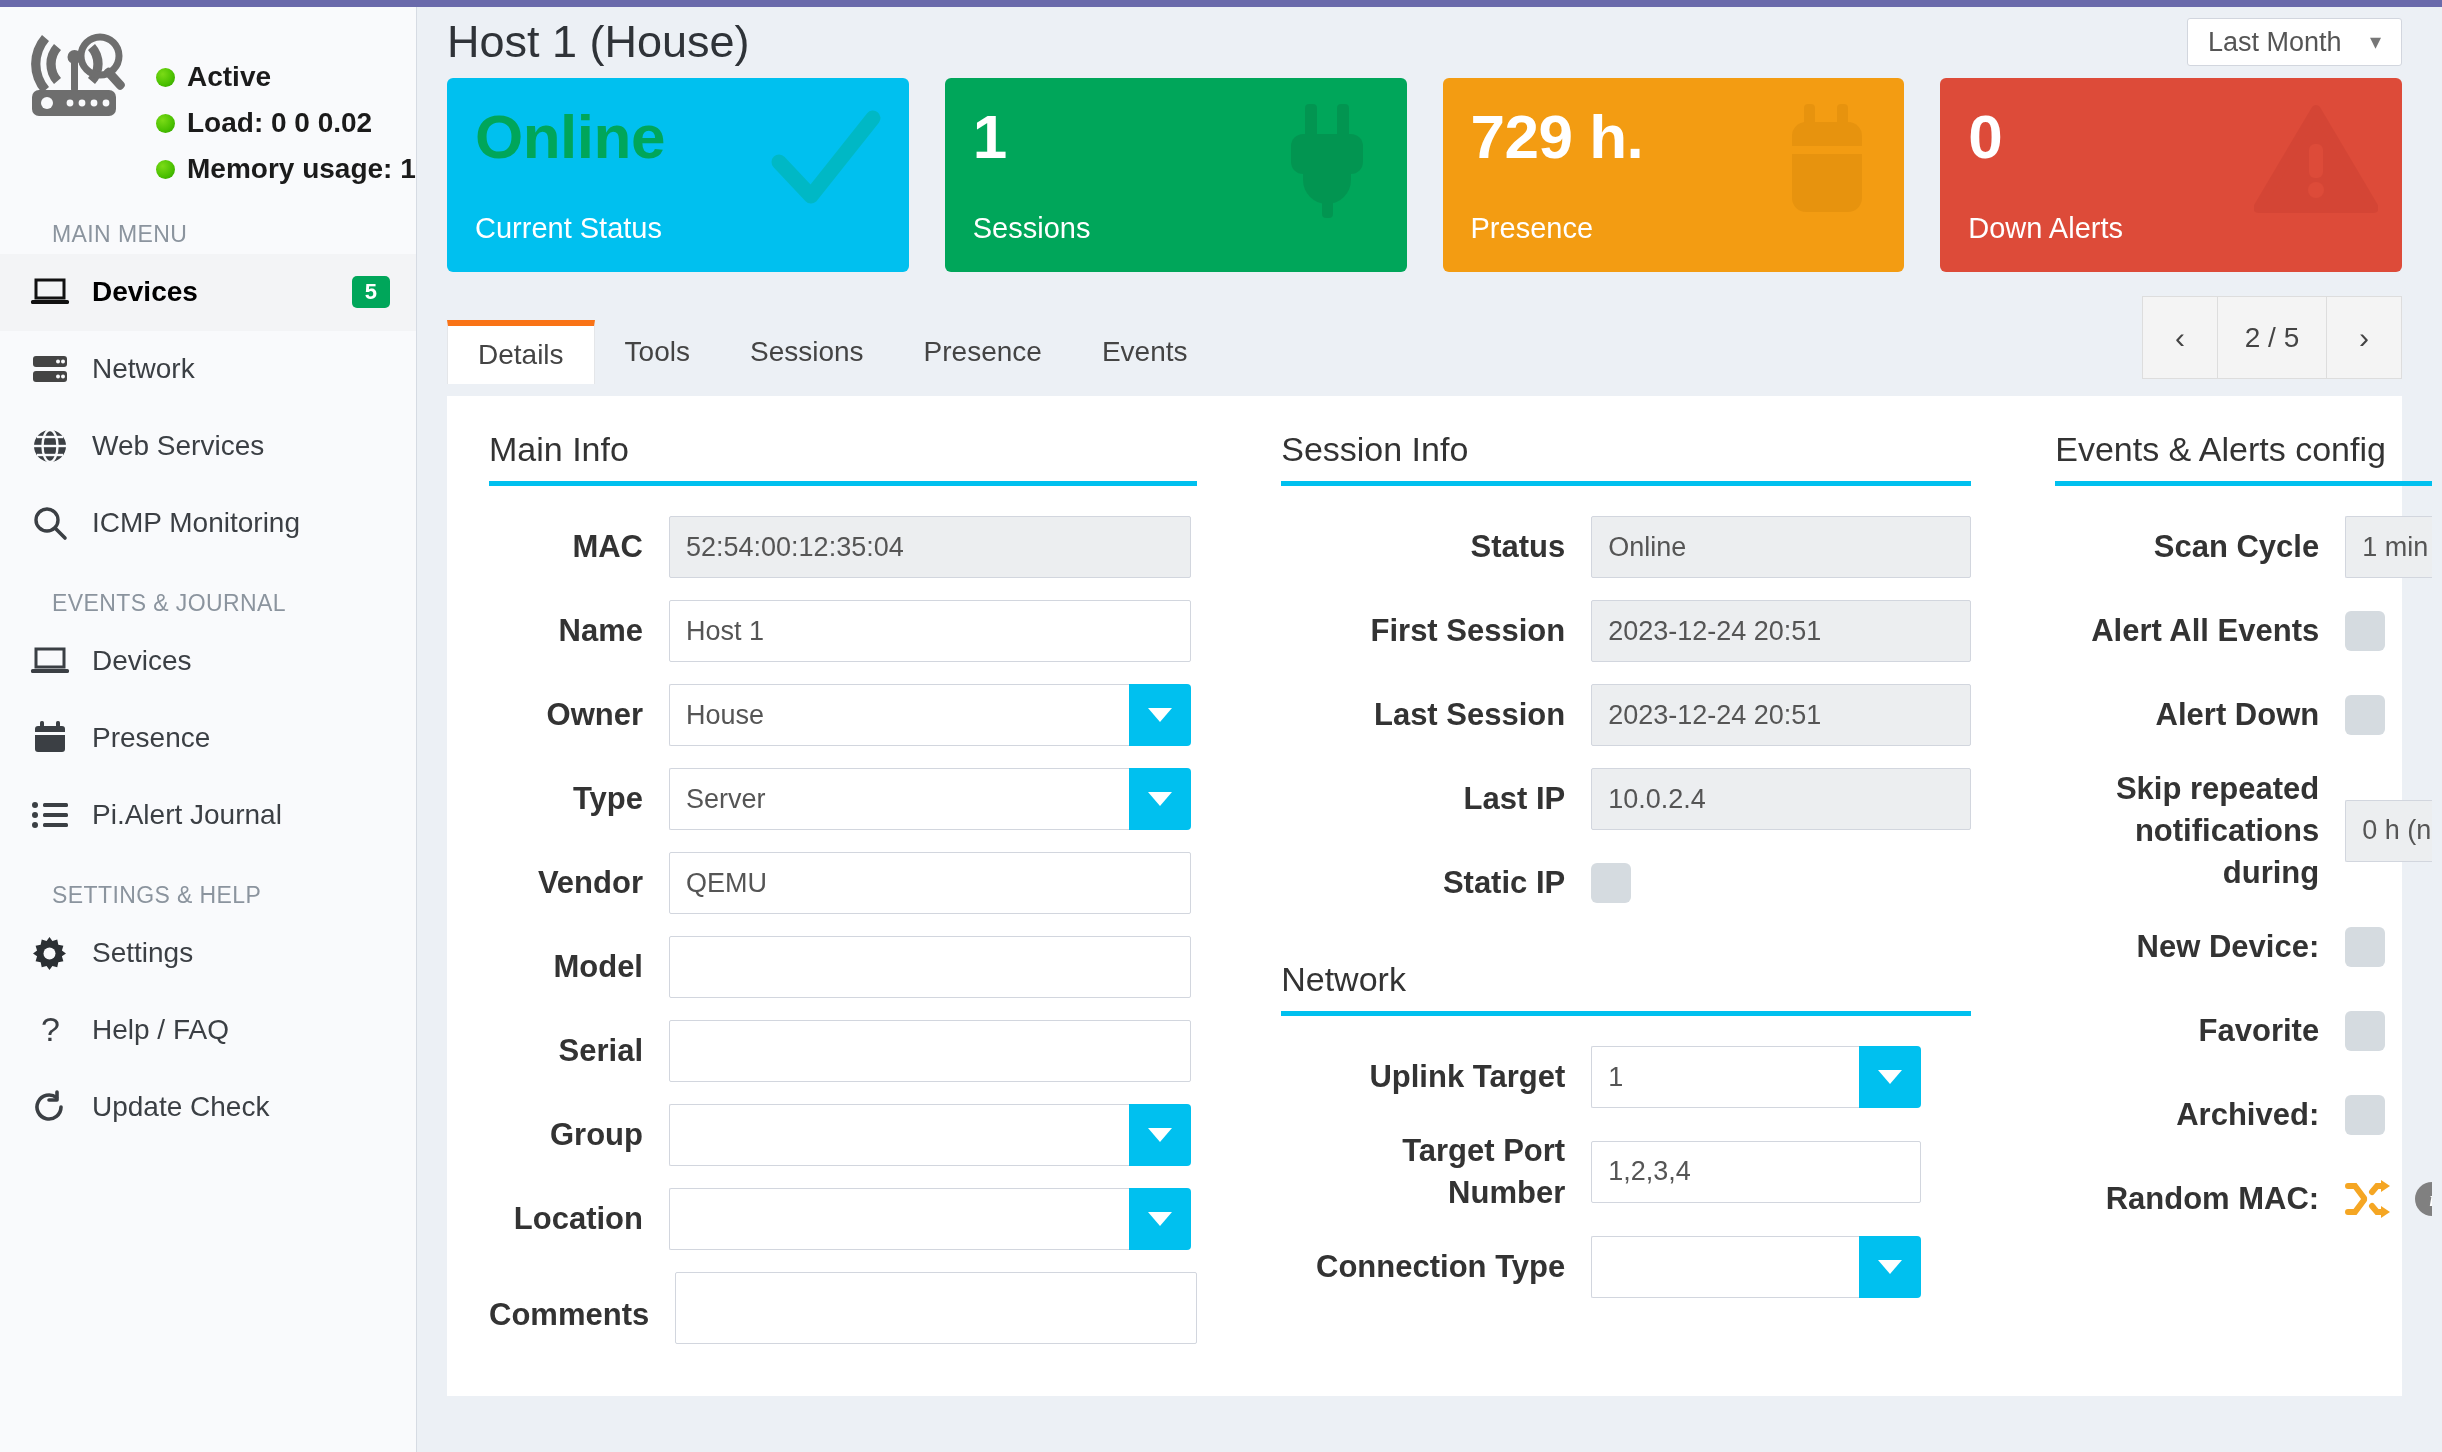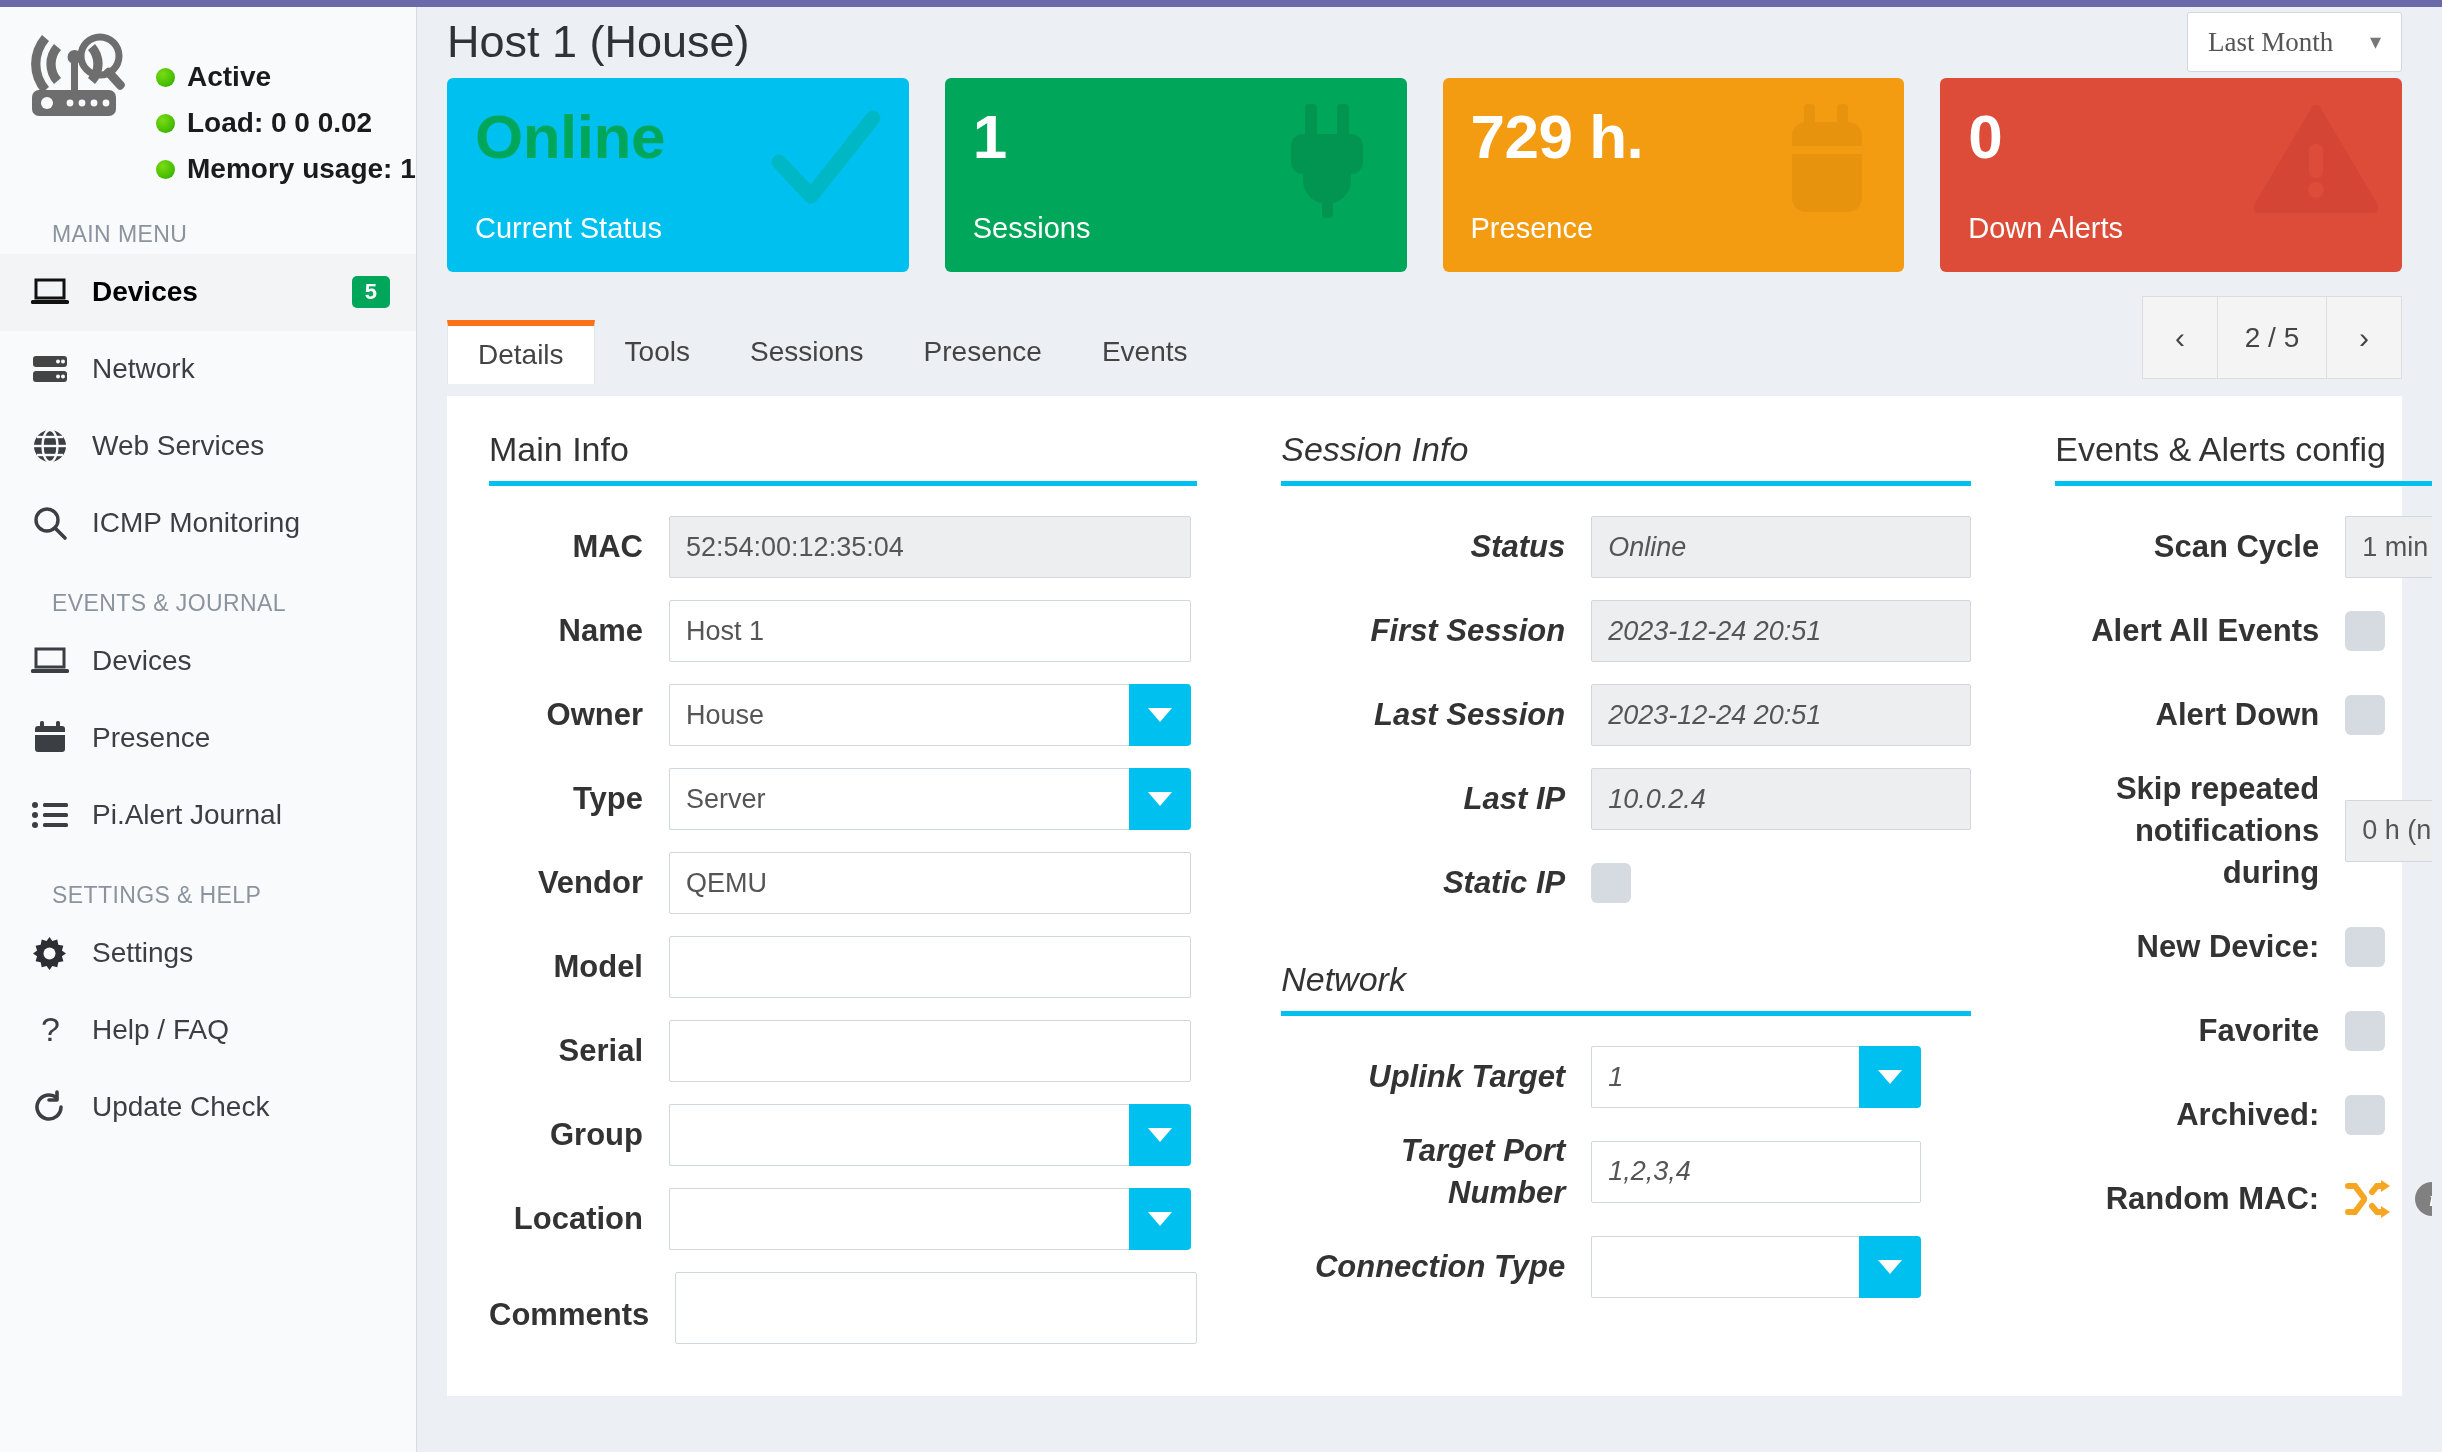--- a/index.html
+++ b/index.html
@@ -67,23 +67,23 @@
     flex: 1 1 auto; height: 1452px; position: relative;
     overflow: hidden; background: #ecf0f5;
   }
   .page-head {
     display: flex; align-items: center; justify-content: space-between;
     padding: 18px 40px 12px 30px; height: 78px;
   }
   .page-title { font-size: 45px; color: #2f3338; font-weight: 400; white-space: nowrap; }
   .range-select {
     background: #fff; border: 1px solid #d2d6de; border-radius: 3px;
-    height: 60px; min-width: 215px; display: flex; align-items: center;
+    height: 48px; min-width: 215px; display: flex; align-items: center;
     justify-content: space-between; padding: 0 20px; font-size: 27px;
-    color: #555; cursor: pointer; gap: 26px; font-family: Liberation Serif, serif;
+    color: #555; cursor: pointer; gap: 26px;
   }
   .chev { font-size: 22px; color: #777; }
 
   
   .cards { display: flex; gap: 36px; padding: 0 40px 0 30px; }
   .card {
     flex: 1 1 0; height: 194px; border-radius: 6px;
     position: relative; overflow: hidden; padding: 26px 28px;
     color: #fff; cursor: pointer;
   }
@@ -123,21 +123,21 @@
   .pg-btn.wide { min-width: 110px; font-size: 28px; }
 
   
   .panel {
     background: #fff; margin: 12px 40px 0 30px;
     min-height: 1000px; padding: 34px 0 0 0;
     display: flex;
   }
   .col { padding: 0 42px; }
   .col-1 { flex: 0 0 700px; }
-  .col-2 { flex: 0 0 660px; font-style: italic; }
+  .col-2 { flex: 0 0 660px; }
   .col-3 { flex: 1 1 auto; }
 
   .col-head {
     font-size: 34px; color: #333; font-weight: 400;
     padding-bottom: 12px; border-bottom: 5px solid #00c0ef;
     margin-bottom: 30px; white-space: nowrap;
   }
   .col-head.mt { margin-top: 46px; }
 
   .frow {

